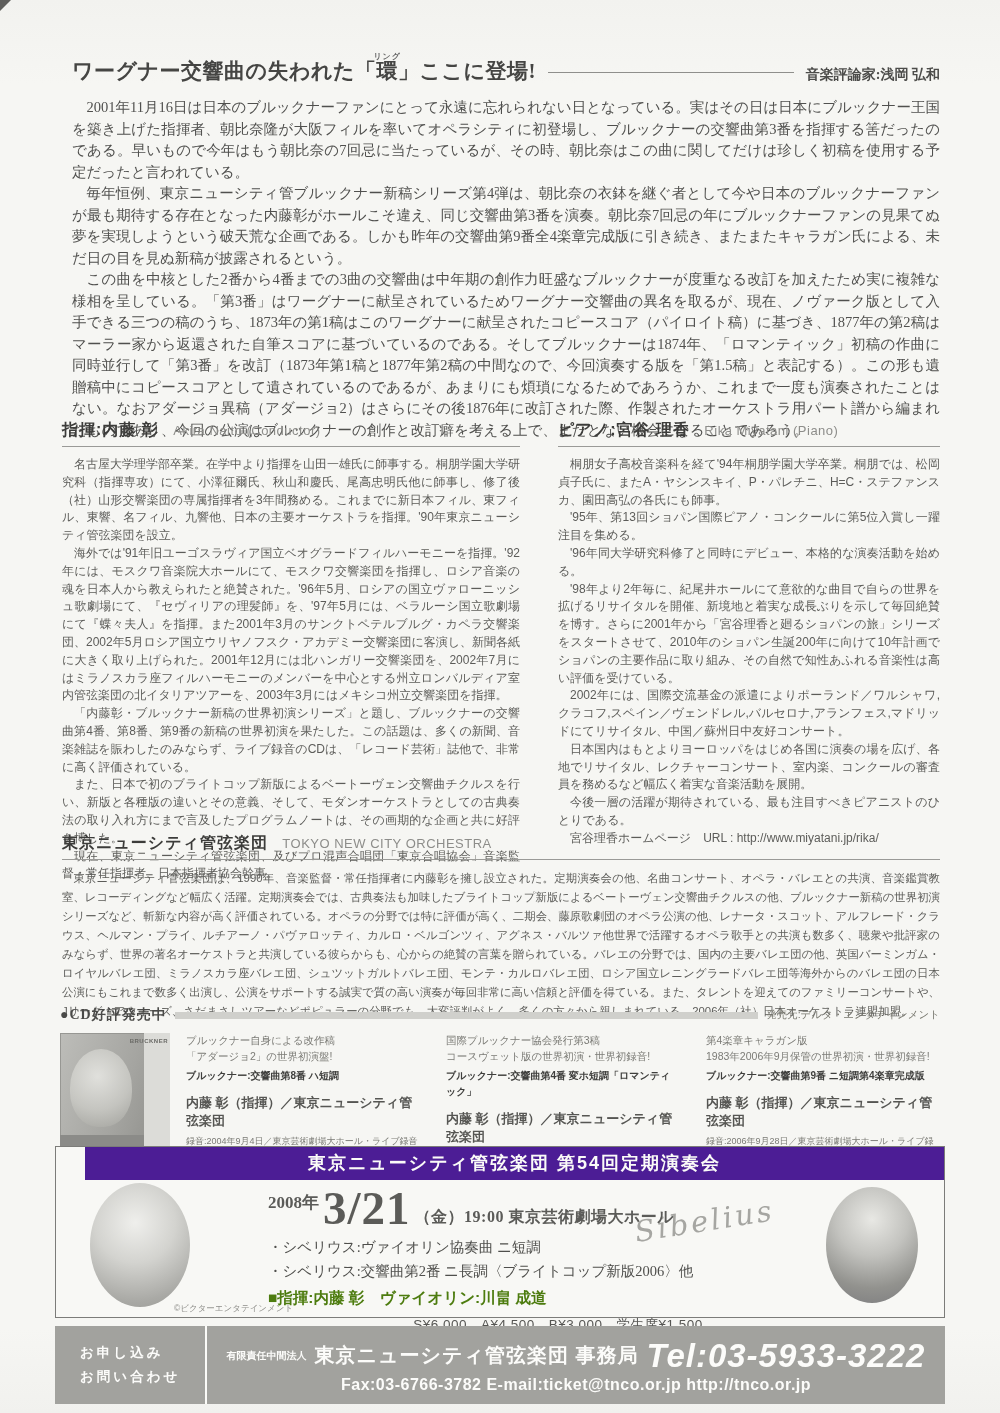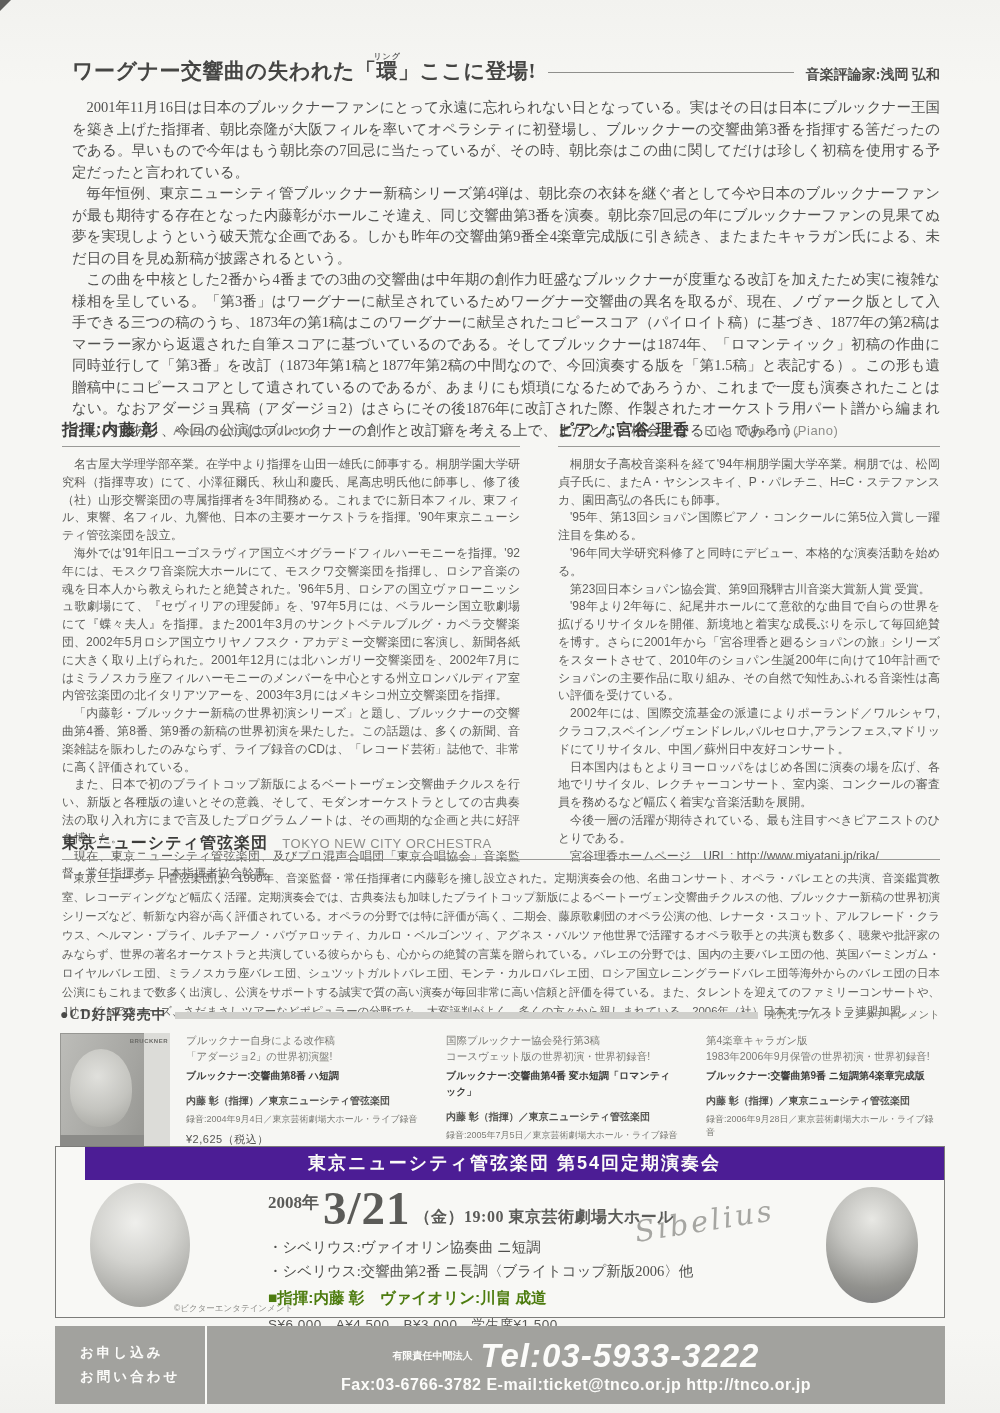--- a/index.html
+++ b/index.html
@@ -41,21 +41,21 @@
             background:linear-gradient(110deg,#bdbdb9 0%,#a5a5a1 55%,#8a8a86 100%);box-shadow:inset 0 0 0 1px #979793;}
   .cd-cover .spine{position:absolute;top:0;right:0;width:26px;height:100%;background:#dcdcd8;}
   .cd-cover .cover-word{position:absolute;top:5px;right:2px;font-size:6px;font-weight:bold;color:#6a6a66;letter-spacing:.5px;}
   .cd-cover .face{position:absolute;left:10px;top:16px;width:62px;height:78px;border-radius:50% 50% 45% 45%;
                   background:radial-gradient(circle at 45% 35%,#e9e9e5 0%,#c9c9c4 55%,#a0a09b 100%);opacity:.85;}
   .cd-cover .base{position:absolute;left:0;bottom:0;width:84px;height:18px;background:#8b8b88;}
   .cd-col{width:252px;margin-right:26px;}
   .cd-col:last-child{margin-right:0;}
   .cd-l{font-size:10.5px;color:#7b7b76;line-height:15.5px;}
   .cd-title{font-size:10px;font-weight:bold;color:#3f3f3d;margin-top:4px;line-height:16px;}
-  .cd-artist{font-size:10px;font-weight:bold;color:#565653;margin-top:10px;}
+  .cd-artist{font-size:13px;font-weight:bold;color:#565653;margin-top:10px;}
   .cd-rec{font-size:9px;color:#7b7b76;margin-top:5px;}
   .cd-price{font-size:11px;color:#565653;margin-top:6px;letter-spacing:.5px;}
 
   
   .concert{position:absolute;left:55px;top:1146px;width:890px;height:172px;border:1px solid #7c7c79;background:#f8f8f5;box-sizing:border-box;}
   .concert-header{height:33px;background:#4c1d95;color:#fbfbf8;font-size:18px;font-weight:bold;text-align:center;line-height:33px;letter-spacing:2px;margin-left:29px;}
   .concert-body{position:relative;height:137px;}
   .photo{border-radius:50%;}
   .photo-left{position:absolute;left:34px;top:3px;width:100px;height:124px;
               background:radial-gradient(circle at 45% 32%,#efefec 0%,#d3d3cf 40%,#a9a9a5 78%,#979793 100%);}
@@ -65,21 +65,21 @@
   .sibelius{position:absolute;left:578px;top:24px;font-family:"DejaVu Serif","Liberation Serif",serif;
             font-style:italic;font-size:29px;color:#a6a6a2;transform:rotate(-9deg);letter-spacing:3px;}
   .concert-main{position:absolute;left:212px;top:6px;width:580px;color:#565653;}
   .date-line{display:flex;align-items:flex-start;white-space:nowrap;font-family:"Liberation Serif","DejaVu Serif",serif;color:#5b5b58;}
   .d-year{font-size:17px;font-weight:bold;margin-top:5px;}
   .d-big{font-size:47px;font-weight:bold;line-height:44px;letter-spacing:1px;margin:0 4px;text-align:right;}
   .d-rest{font-size:16px;font-weight:bold;margin-top:21px;letter-spacing:.5px;}
   .prog{font-family:"Liberation Serif","DejaVu Serif",serif;font-size:14.5px;color:#4f4f4c;margin-top:5px;}
   .prog.first{margin-top:8px;}
   .performers{font-size:15.5px;font-weight:bold;color:#4d7c0f;margin-top:7px;}
-  .prices{font-size:13.5px;color:#565653;margin-top:7px;letter-spacing:.5px;}
+  .prices{font-size:13.5px;color:#565653;margin-top:7px;letter-spacing:.5px;text-align:center;}
 
   
   .contact{position:absolute;left:55px;top:1326px;width:890px;height:78px;background:#a2a29e;display:flex;color:#fcfcfa;}
   .contact-left{width:152px;flex:none;border-right:2px solid #fbfbf8;display:flex;flex-direction:column;justify-content:center;
                 padding-left:25px;box-sizing:border-box;gap:6px;font-size:13.5px;font-weight:bold;letter-spacing:3px;}
   .contact-right{flex:1;display:flex;flex-direction:column;justify-content:center;align-items:center;gap:1px;}
   .c-line1{display:flex;align-items:center;gap:8px;white-space:nowrap;}
   .c-org-small{font-size:10px;font-weight:bold;}
   .c-org{font-size:20px;font-weight:bold;letter-spacing:1px;}
   .c-tel{font-size:33px;font-weight:bold;font-style:italic;letter-spacing:1px;}
@@ -118,21 +118,20 @@
     </div>
     <div class="col-right">
       <div class="col-head">
         <span class="jp">ピアノ:宮谷 理香</span>
         <span class="en">Rika Miyatani (Piano)</span>
       </div>
       <div class="bio">
         <p>桐朋女子高校音楽科を経て'94年桐朋学園大学卒業。桐朋では、松岡貞子氏に、またA・ヤシンスキイ、P・パレチニ、H=C・ステファンスカ、園田高弘の各氏にも師事。</p>
         <p>'95年、第13回ショパン国際ピアノ・コンクールに第5位入賞し一躍注目を集める。</p>
         <p>'96年同大学研究科修了と同時にデビュー、本格的な演奏活動を始める。</p>
-        <p>第23回日本ショパン協会賞、第9回飛騨古川音楽大賞新人賞 受賞。</p>
         <p>'98年より2年毎に、紀尾井ホールにて意欲的な曲目で自らの世界を拡げるリサイタルを開催、新境地と着実な成長ぶりを示して毎回絶賛を博す。さらに2001年から「宮谷理香と廻るショパンの旅」シリーズをスタートさせて、2010年のショパン生誕200年に向けて10年計画でショパンの主要作品に取り組み、その自然で知性あふれる音楽性は高い評価を受けている。</p>
         <p>2002年には、国際交流基金の派遣によりポーランド／ワルシャワ,クラコフ,スペイン／ヴェンドレル,バルセロナ,アランフェス,マドリッドにてリサイタル、中国／蘇州日中友好コンサート。</p>
         <p>日本国内はもとよりヨーロッパをはじめ各国に演奏の場を広げ、各地でリサイタル、レクチャーコンサート、室内楽、コンクールの審査員を務めるなど幅広く着実な音楽活動を展開。</p>
         <p>今後一層の活躍が期待されている、最も注目すべきピアニストのひとりである。</p>
         <p>宮谷理香ホームページ　URL : http://www.miyatani.jp/rika/</p>
       </div>
     </div>
   </section>
 
   <section class="orch">
@@ -207,18 +206,19 @@
   </section>
 
   <section class="contact">
     <div class="contact-left">
       <div>お申し込み</div>
       <div>お問い合わせ</div>
     </div>
     <div class="contact-right">
       <div class="c-line1">
         <span class="c-org-small">有限責任中間法人</span>
+        <span class="c-org">東京ニューシティ管弦楽団 事務局</span>
         <span class="c-tel">Tel:03-5933-3222</span>
       </div>
       <div class="c-line2">Fax:03-6766-3782  E-mail:ticket@tnco.or.jp  http://tnco.or.jp</div>
     </div>
   </section>
 </div>
 
 </body></html>

